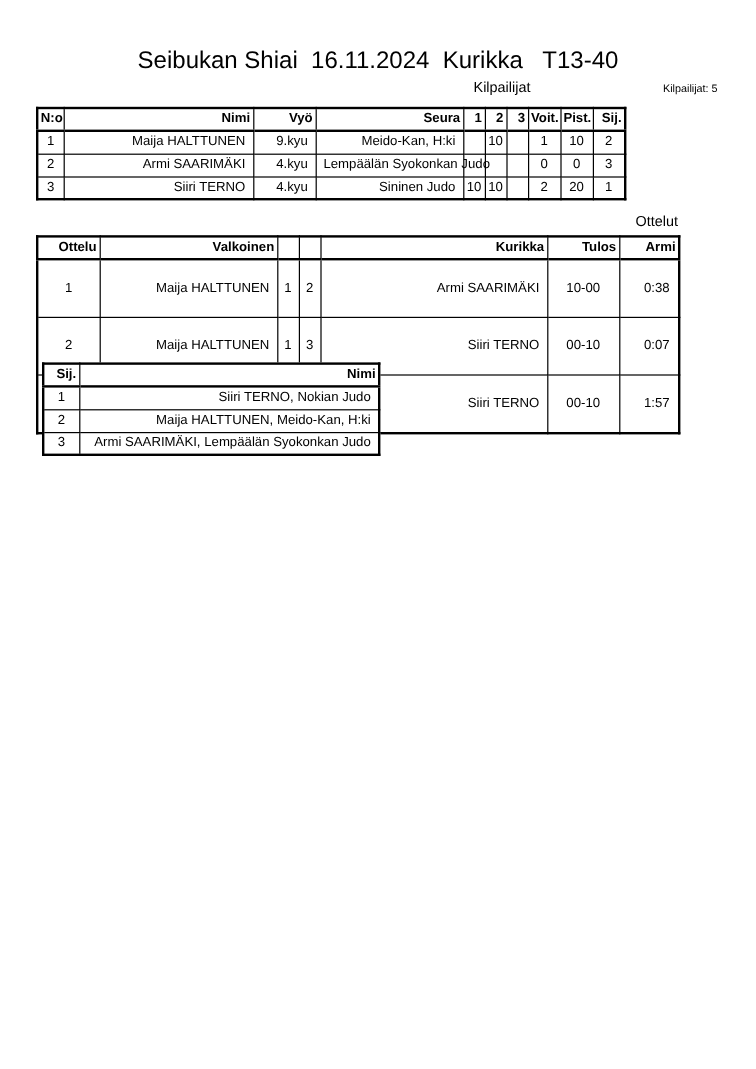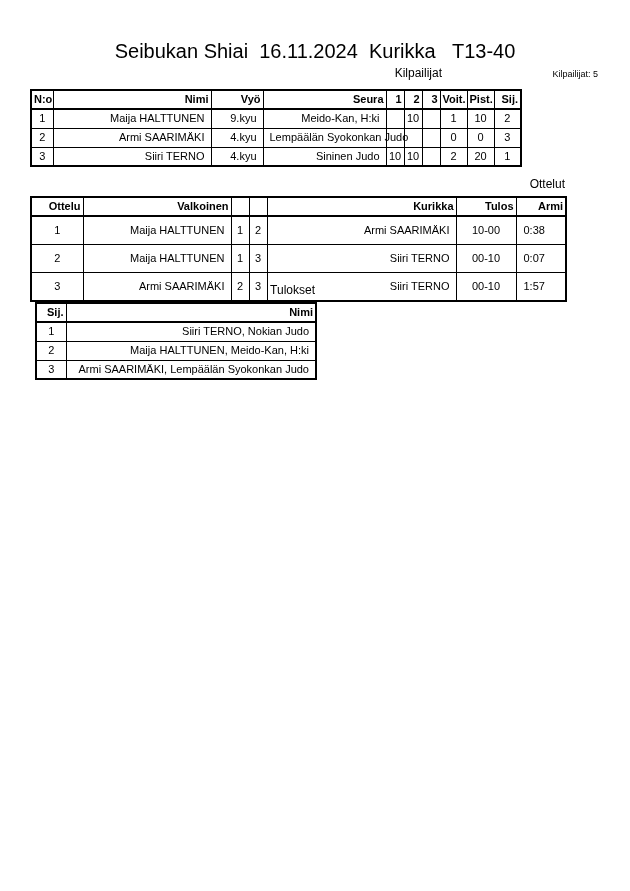--- a/index.html
+++ b/index.html
@@ -61,21 +61,21 @@
     overflow: visible;
     padding: 0 2px;
   }
   thead th {
     font-weight: bold;
     text-align: right;
     border-bottom: 2px solid #000000;
   }
   td.num { text-align: center; padding: 0 1px; }
   td.txt { text-align: right;  padding: 0 6px; }
-  td.rgt { padding: 5px 7px; }
+  td.rgt { text-align: right; padding: 15px 7px; }
 </style>
 </head>
 <body>
 
 <div class="page">
 
   <div class="main-title">Seibukan Shiai  16.11.2024  Kurikka   T13-40</div>
 
   <div class="sec-title" id="kilpailijat-title">Kilpailijat</div>
   <div id="kilpailijat-count">Kilpailijat: 5</div>
@@ -194,21 +194,20 @@
         <td class="txt">Armi SAARIMÄKI</td>
         <td class="num">2</td>
         <td class="num">3</td>
         <td class="txt">Siiri TERNO</td>
         <td class="num">00-10</td>
         <td class="rgt">1:57</td>
       </tr>
     </tbody>
   </table>
 
-  <div class="sec-title" id="tulokset-title">Tulokset</div>
 
   <table id="t-tulokset">
     <colgroup>
       <col style="width:30px">
         <col style="width:250px">
     </colgroup>
     <thead>
       <tr>
         <th>Sij.</th>
         <th>Nimi</th>

